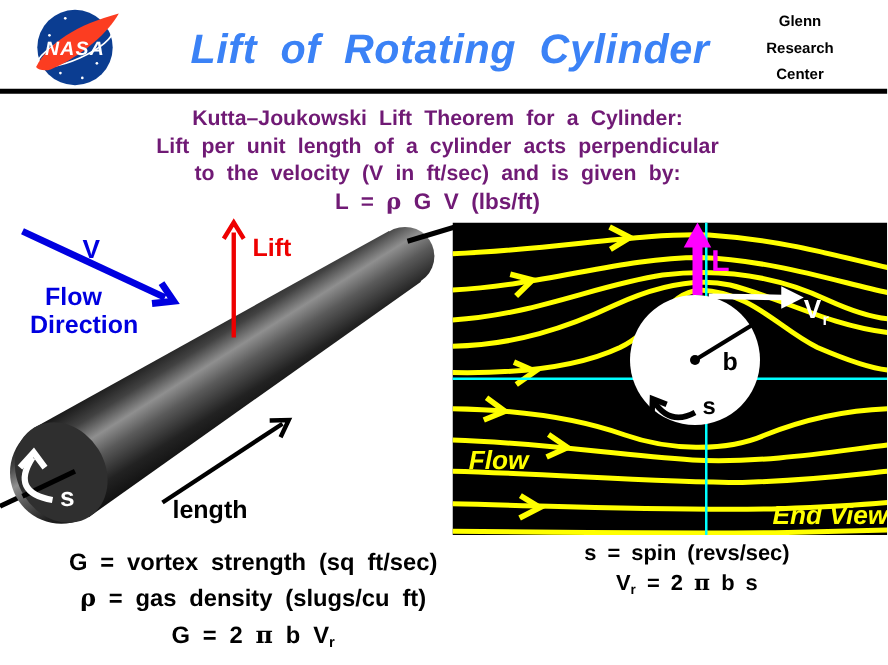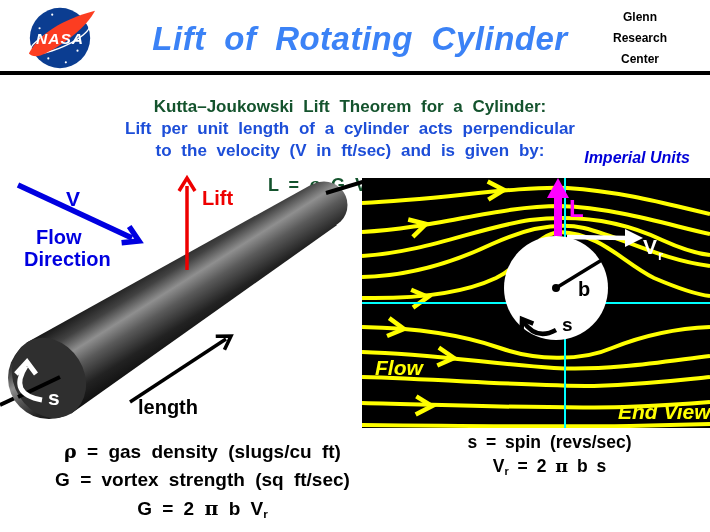--- a/index.html
+++ b/index.html
@@ -8,21 +8,21 @@
   
   .nasa-logo{position:absolute;left:8px;top:2px;width:104px;height:72px;}
   .page-title{position:absolute;left:40px;top:20px;width:640px;text-align:center;
      font-size:33px;font-weight:bold;font-style:italic;color:#3b82f6;word-spacing:9px;letter-spacing:.5px;}
   .org{position:absolute;top:7px;right:14px;width:112px;text-align:center;
      font-size:12px;font-weight:bold;line-height:21px;color:#000;}
   .rule{position:absolute;left:0;top:71px;width:710px;height:4px;background:#000;}
   
   .theorem{position:absolute;left:10px;top:84px;width:680px;text-align:center;
      font-weight:bold;font-size:17px;line-height:22px;word-spacing:5px;}
-  .red{color:#14532d;margin-top:12px;} .blue{color:#1d4ed8;}
+  .red{color:#701a75;} .blue{color:#701a75;}
   .theorem .eq{font-size:18px;}
   .units-note{position:absolute;top:149px;right:20px;font-size:16px;font-weight:bold;
      font-style:italic;color:#0000d8;}
   .sym{font-family:"DejaVu Serif","DejaVu Sans",serif;}
   .subr{font-size:0.62em;vertical-align:-0.28em;font-weight:bold;}
   
   .side-view{position:absolute;left:0;top:172px;width:366px;height:260px;}
   .end-view{position:absolute;left:362px;top:178px;width:348px;height:250px;}
   
   .defs-left{position:absolute;left:30px;top:437px;width:345px;text-align:center;
@@ -59,21 +59,20 @@
     <span style="display:block">Center</span>
   </div>
   <div class="rule"></div>
 
   <div class="theorem">
     <div class="red">Kutta–Joukowski Lift Theorem for a Cylinder:</div>
     <div class="blue">Lift per unit length of a cylinder acts perpendicular</div>
     <div class="blue">to the velocity (V in ft/sec) and is given by:</div>
     <div class="red eq"><span>L = </span><span class="sym">ρ</span><span> G V (lbs/ft)</span></div>
   </div>
-  <div class="units-note">Imperial Units</div>
 
   <svg class="side-view" viewBox="0 0 366 260">
     <defs>
       <linearGradient id="cylGrad" gradientUnits="userSpaceOnUse" x1="26.7" y1="170.5" x2="71.3" y2="241.5">
         <stop offset="0" stop-color="#161616"></stop>
         <stop offset="0.2" stop-color="#424242"></stop>
         <stop offset="0.38" stop-color="#8f8f8f"></stop>
         <stop offset="0.55" stop-color="#5a5a5a"></stop>
         <stop offset="0.8" stop-color="#222"></stop>
         <stop offset="1" stop-color="#101010"></stop>
@@ -171,22 +170,22 @@
       <polygon points="263,51 263,69 281,60" fill="#fff"></polygon>
     </g>
     <text x="281" y="76" font-size="21" fill="#fff">V</text>
     <text x="296" y="82" font-size="13" fill="#fff">r</text>
 
     <text x="13" y="197" font-size="21" fill="#ffff00" class="lbl-it">Flow</text>
     <text x="256" y="241" font-size="21" fill="#ffff00" class="lbl-it">End View</text>
   </svg>
 
   <div class="defs-left">
+    <div>G = vortex strength (sq ft/sec)</div>
     <div><span class="sym">ρ</span><span> = gas density (slugs/cu ft)</span></div>
-    <div>G = vortex strength (sq ft/sec)</div>
     <div><span>G = 2 </span><span class="sym">π</span><span> b V</span><span class="subr">r</span></div>
   </div>
 
   <div class="defs-right">
     <div>s = spin (revs/sec)</div>
     <div><span>V</span><span class="subr">r</span><span> = 2 </span><span class="sym">π</span><span> b s</span></div>
   </div>
 
 </div>
 

